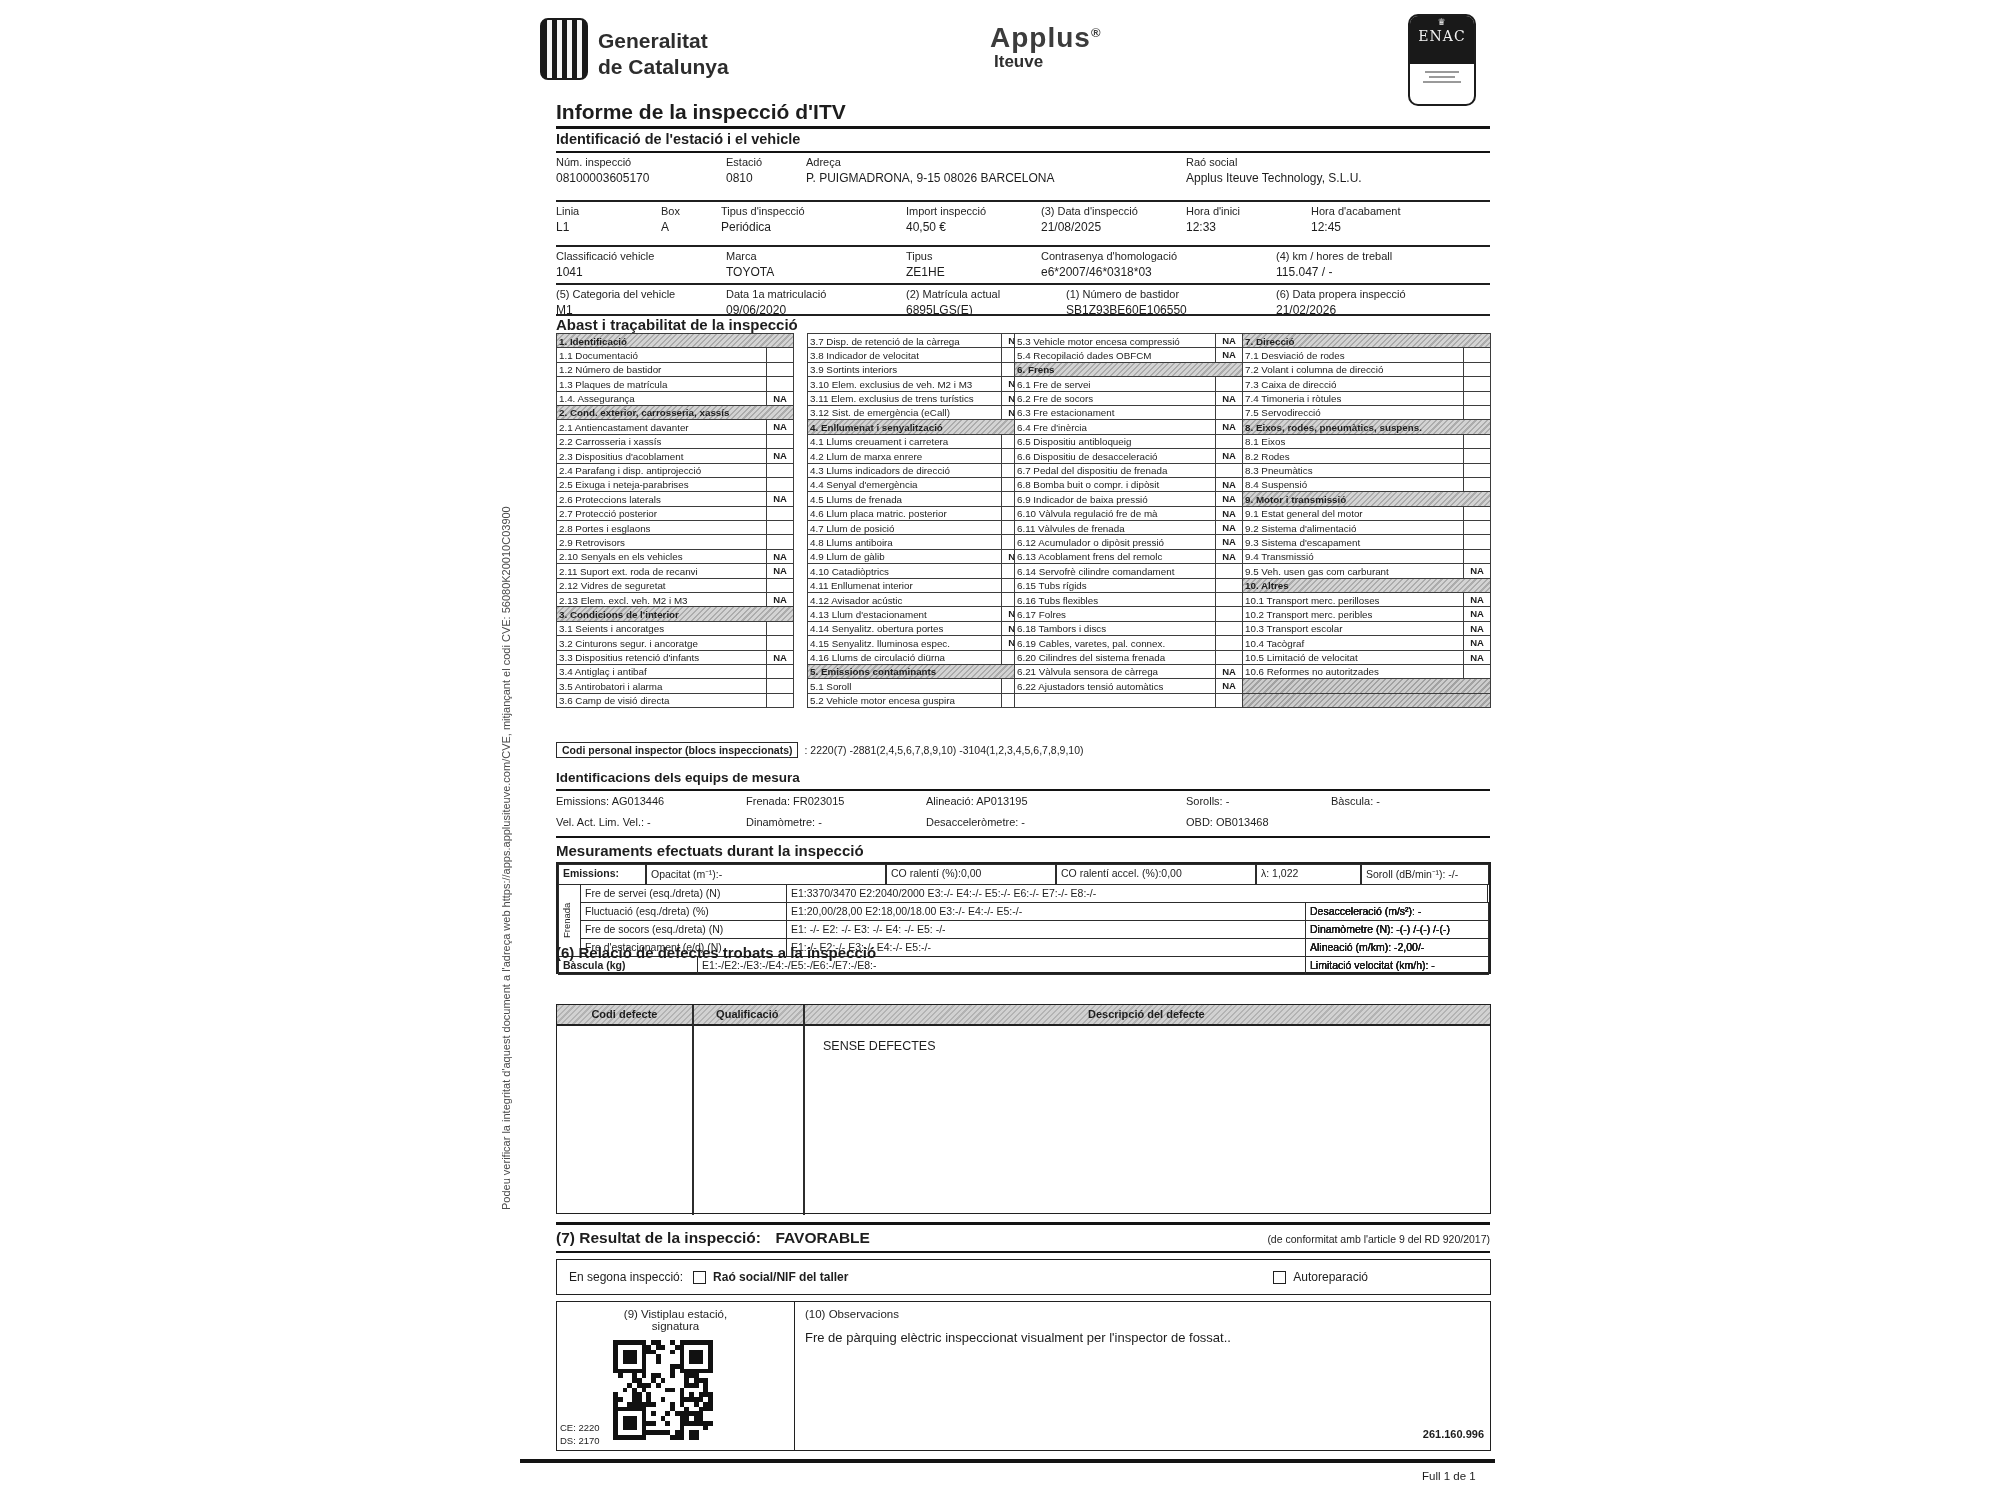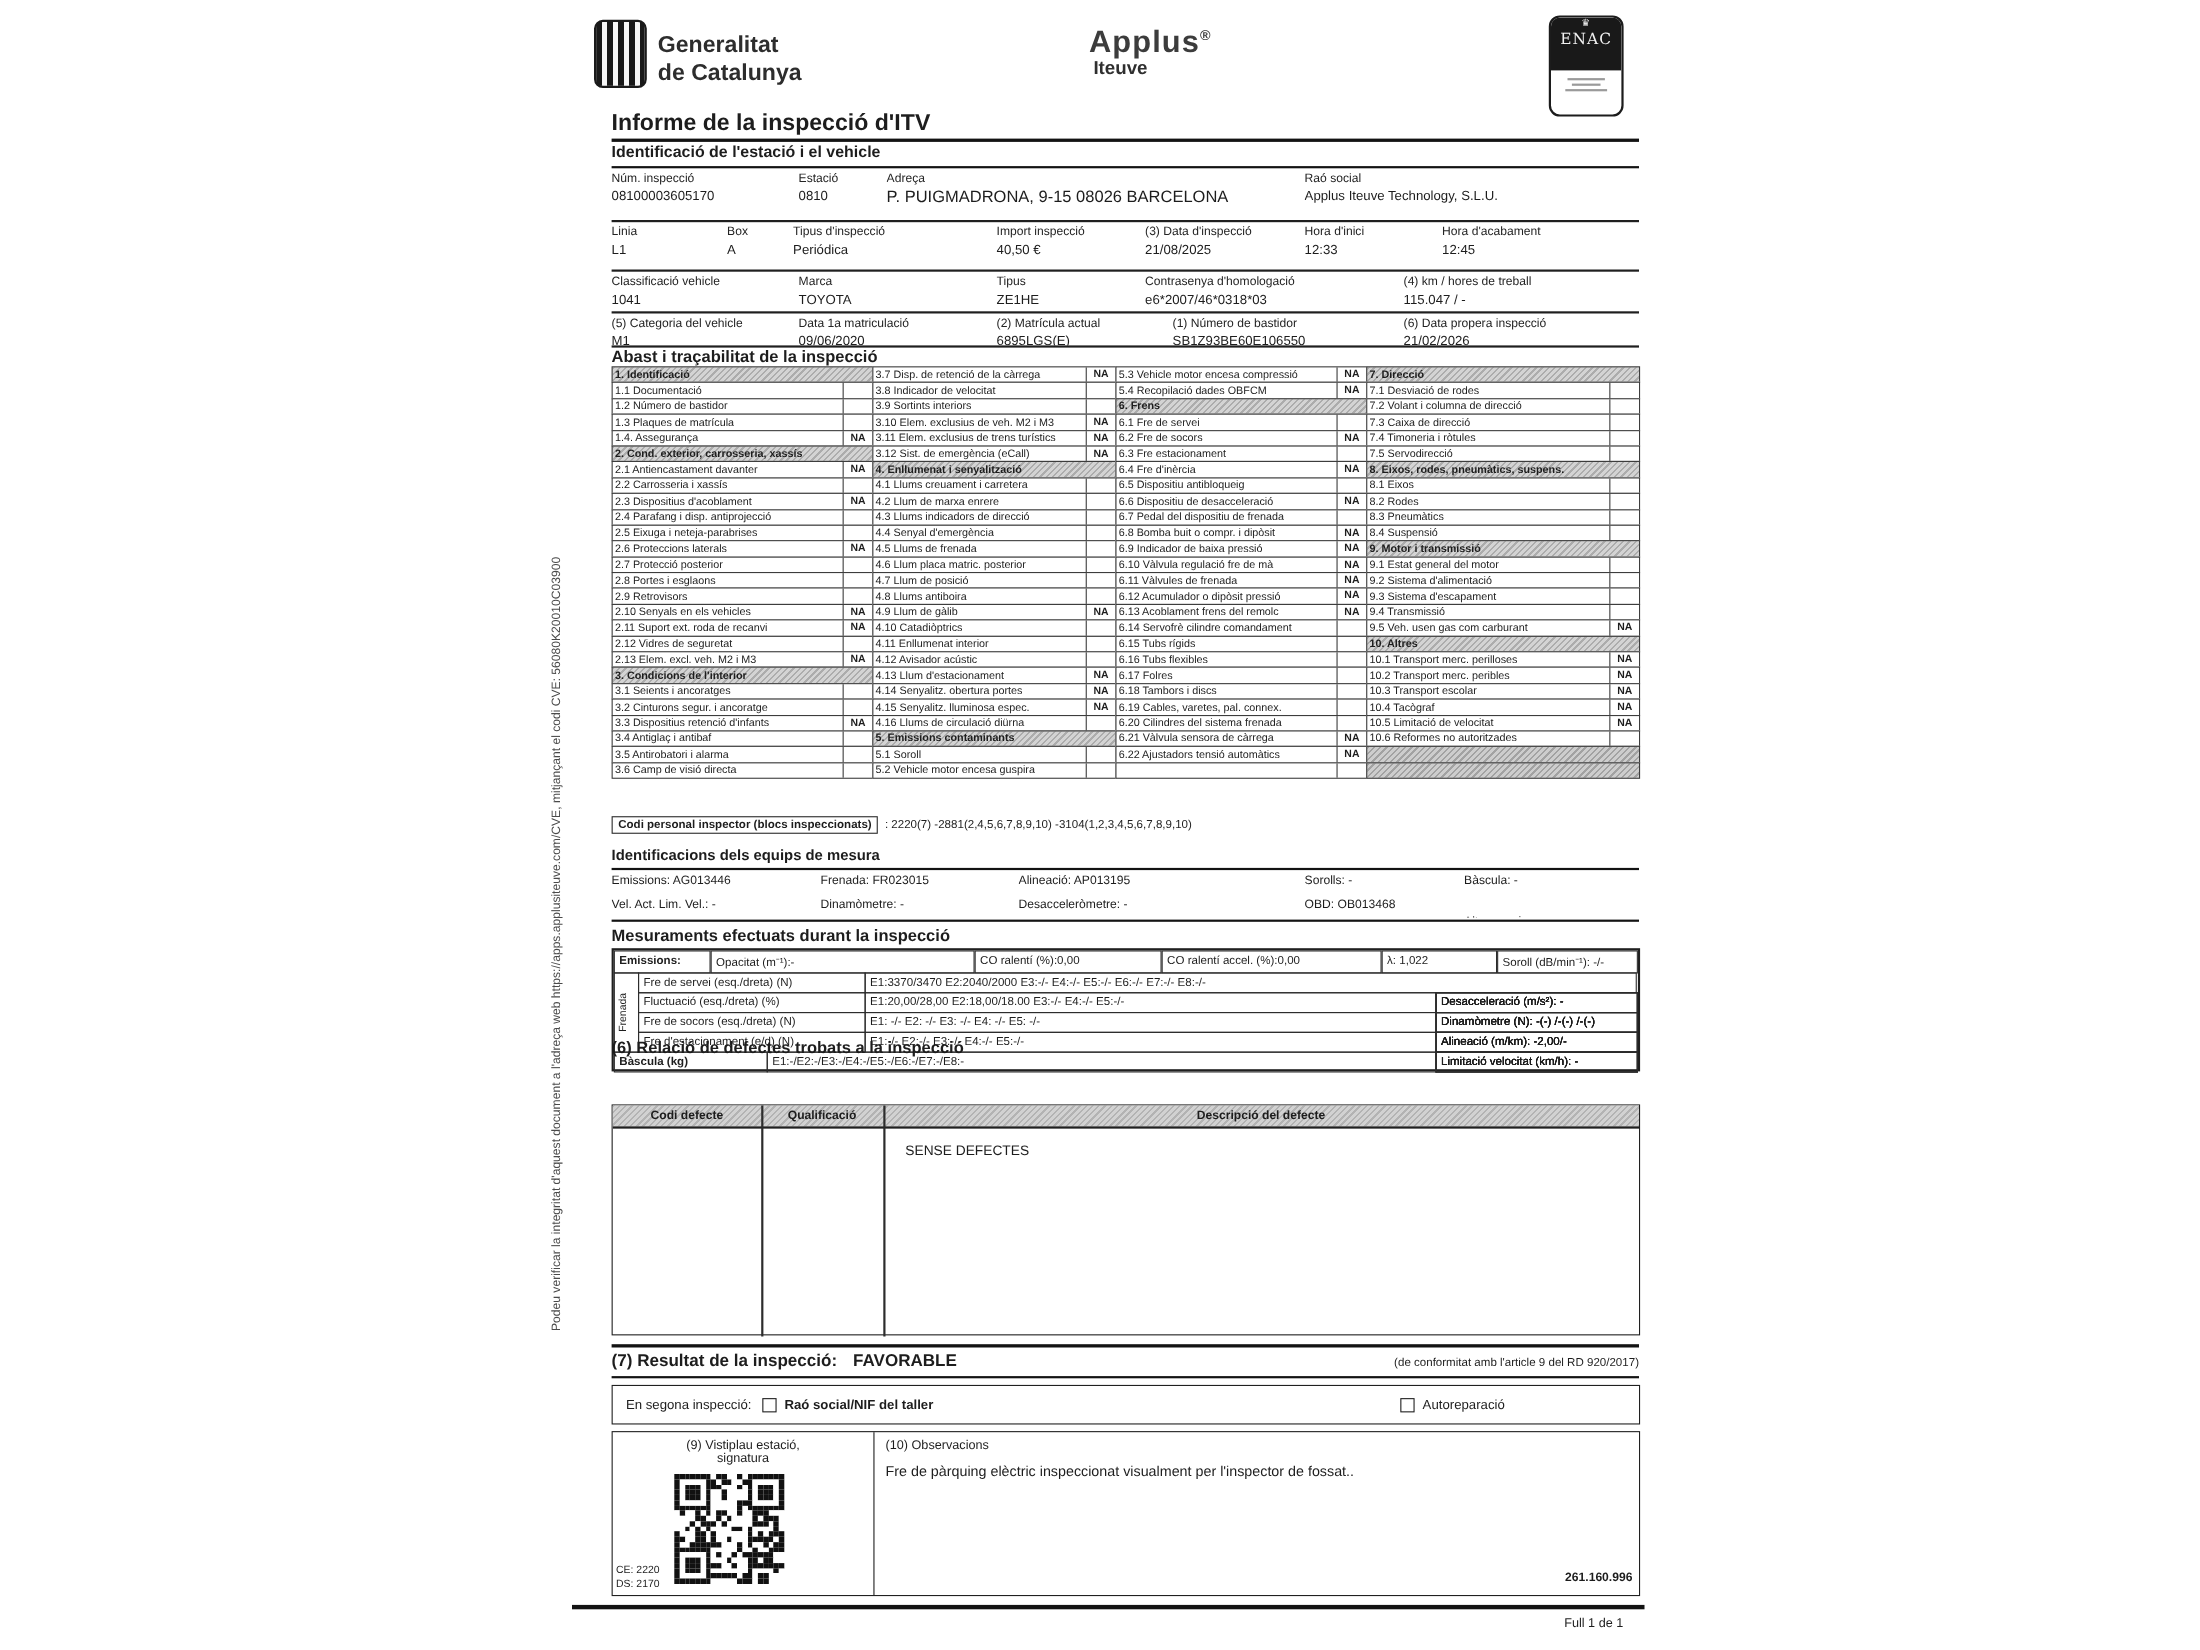--- a/index.html
+++ b/index.html
@@ -23,21 +23,21 @@
   .enac-bot{padding-top:7px;display:flex;flex-direction:column;align-items:center;gap:3px;}
   .enac-line{height:2px;background:#9a9a9a;}
   
   .vnote{writing-mode:vertical-rl;transform:rotate(180deg);font-size:11px;color:#4a4a4a;
     height:865px;white-space:nowrap;}
   
   .irow{display:flex;border-bottom:2.5px solid #1f1f1f;box-sizing:border-box;}
   .icell{box-sizing:border-box;padding:3px 4px 2px 0;overflow:hidden;}
   .ilab{font-size:11px;color:#242424;white-space:nowrap;}
   .ival{font-size:12px;margin-top:3px;white-space:nowrap;}
-  .ival.small{font-size:15px;}
+  .ival.small{font-size:12px;}
   
   .chk-col{position:absolute;top:0;}
   .crow{display:flex;height:15.4px;box-sizing:border-box;border:1px solid #3d3d3d;margin-top:-1px;
     font-size:9.8px;line-height:13.5px;background:#fff;}
   .crow .clab{flex:1;padding:0.5px 2px;white-space:nowrap;overflow:hidden;}
   .crow .cna{width:26px;border-left:1px solid #3d3d3d;text-align:center;font-weight:bold;font-size:9.5px;}
   .crow.chead{font-weight:bold;background-color:#dcdcdc;
     background-image:repeating-linear-gradient(135deg,rgba(0,0,0,.22) 0 1.5px,rgba(0,0,0,.04) 1.5px 4px);}
   .crow.chatch{background-color:#d8d8d8;
     background-image:repeating-linear-gradient(135deg,rgba(0,0,0,.25) 0 1.5px,rgba(0,0,0,.05) 1.5px 4px);}
@@ -296,21 +296,21 @@
         </div>
         <div class="crow">
           <div class="clab">3.5 Antirobatori i alarma</div>
           <div class="cna"></div>
         </div>
         <div class="crow">
           <div class="clab">3.6 Camp de visió directa</div>
           <div class="cna"></div>
         </div>
       </div>
-    <div class="chk-col" id="chk2" style="left:237px;width:222px;">
+    <div class="chk-col" id="chk2" style="left:237px;width:222px;padding-left:14px;">
         <div class="crow">
           <div class="clab">3.7 Disp. de retenció de la càrrega</div>
           <div class="cna">NA</div>
         </div>
         <div class="crow">
           <div class="clab">3.8 Indicador de velocitat</div>
           <div class="cna"></div>
         </div>
         <div class="crow">
           <div class="clab">3.9 Sortints interiors</div>

